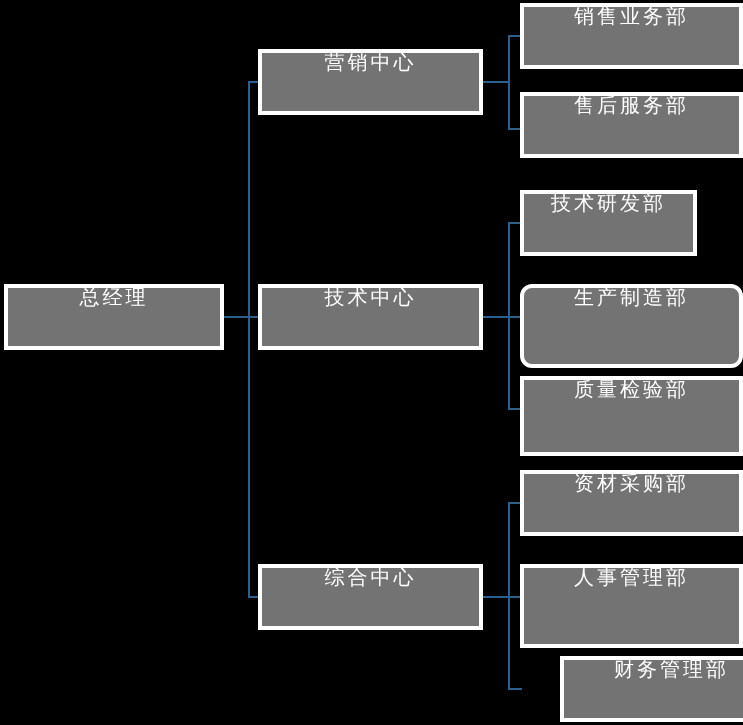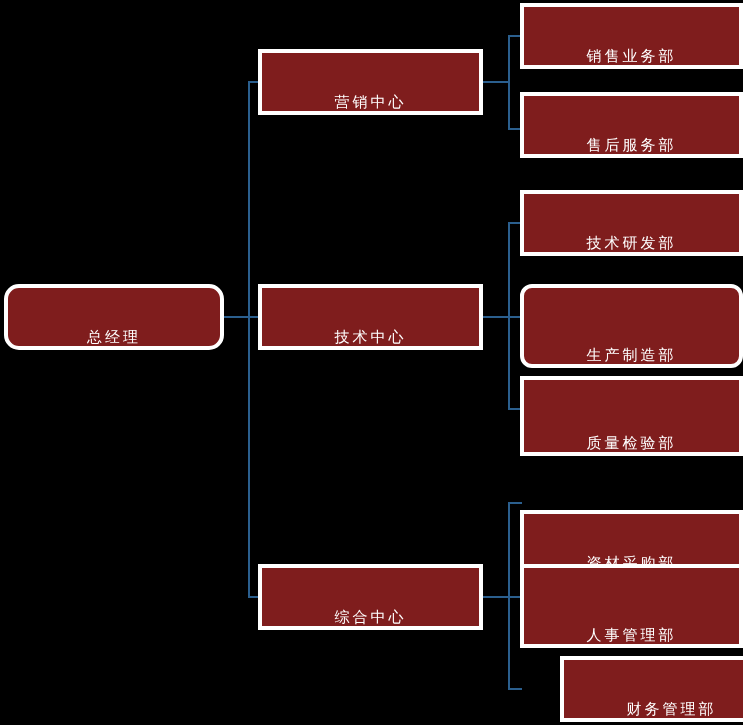--- a/index.html
+++ b/index.html
@@ -11,27 +11,27 @@
     position: relative;
     width: 743px;
     height: 725px;
     background: #000000;
     overflow: hidden;
     font-family: "DejaVu Sans", "Liberation Sans", sans-serif;
   }
   .node {
     position: absolute;
     box-sizing: border-box;
-    background: #7f1d1d;
+    background: #737373;
     border: 4px solid #ffffff;
     display: flex;
-    align-items: flex-end;
+    align-items: flex-start;
     justify-content: center;
     color: #ffffff;
-    font-size: 15px;
+    font-size: 20px;
     letter-spacing: 3px;
     line-height: 1;
     text-align: center;
     white-space: nowrap;
   }
   .node-label {
     display: block;
     transform: translateY(-1px);
   }
   .connector {
@@ -63,21 +63,21 @@
   <div class="connector conn-h" style="left:508px; top:222px; width:14px;"></div>
   <div class="connector conn-h" style="left:508px; top:316px; width:14px;"></div>
   <div class="connector conn-h" style="left:508px; top:408px; width:14px;"></div>
 
   <div class="connector conn-h" style="left:483px; top:596px; width:27px;"></div>
   <div class="connector conn-v" style="left:508px; top:502px; height:187px;"></div>
   <div class="connector conn-h" style="left:508px; top:502px; width:14px;"></div>
   <div class="connector conn-h" style="left:508px; top:596px; width:14px;"></div>
   <div class="connector conn-h" style="left:508px; top:688px; width:14px;"></div>
 
-  <div class="node" style="left:4px; top:284px; width:220px; height:66px;border-radius:15px;">
+  <div class="node" style="left:4px; top:284px; width:220px; height:66px;">
     <span class="node-label">总经理</span>
   </div>
 
   <div class="node" style="left:258px; top:49px; width:225px; height:66px;">
     <span class="node-label">营销中心</span>
   </div>
 
   <div class="node" style="left:258px; top:284px; width:225px; height:66px;">
     <span class="node-label">技术中心</span>
   </div>
@@ -87,33 +87,33 @@
   </div>
 
   <div class="node" style="left:520px; top:3px; width:223px; height:66px;">
     <span class="node-label">销售业务部</span>
   </div>
 
   <div class="node" style="left:520px; top:92px; width:223px; height:66px;">
     <span class="node-label">售后服务部</span>
   </div>
 
-  <div class="node" style="left:520px; top:190px; width:223px; height:66px;">
+  <div class="node" style="left:520px; top:190px; width:177px; height:66px;">
     <span class="node-label">技术研发部</span>
   </div>
 
   <div class="node" style="left:520px; top:284px; width:223px; height:84px;border-radius:12px;">
     <span class="node-label">生产制造部</span>
   </div>
 
   <div class="node" style="left:520px; top:376px; width:223px; height:80px;">
     <span class="node-label">质量检验部</span>
   </div>
 
-  <div class="node" style="left:520px; top:470px; width:223px; height:66px;margin-top:40px;">
+  <div class="node" style="left:520px; top:470px; width:223px; height:66px;">
     <span class="node-label">资材采购部</span>
   </div>
 
   <div class="node" style="left:520px; top:564px; width:223px; height:84px;">
     <span class="node-label">人事管理部</span>
   </div>
 
   <div class="node" style="left:520px; top:656px; width:223px; height:66px;margin-left:40px;">
     <span class="node-label">财务管理部</span>
   </div>

